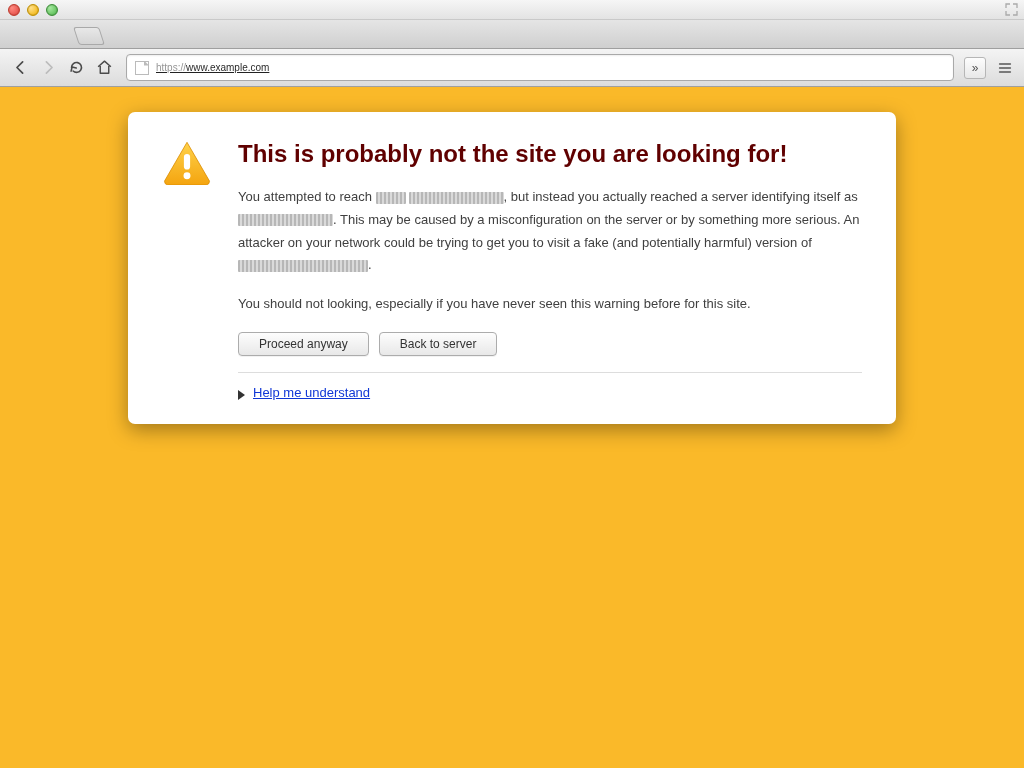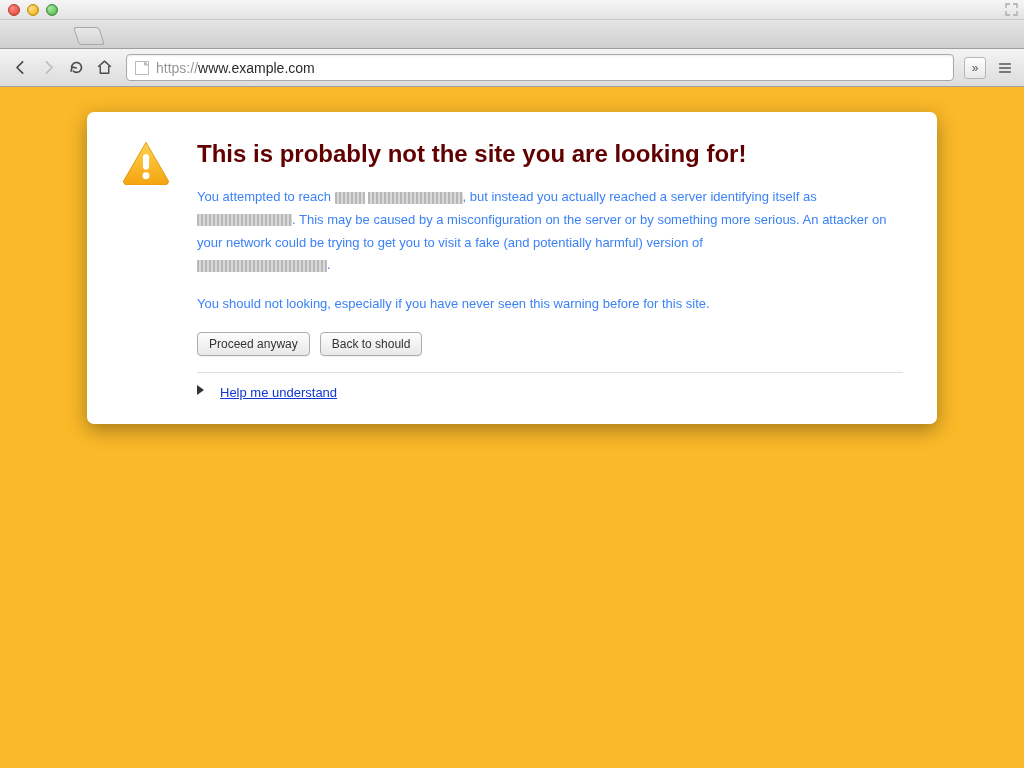--- a/index.html
+++ b/index.html
@@ -25,45 +25,45 @@
   .newtab{width:26px;height:18px;margin-left:6px;margin-bottom:3px;background:linear-gradient(#e8e8e8,#d4d4d4);border:1px solid #a9a9a9;border-radius:3px;transform:skewX(18deg);}
 
   
   .toolbar{height:38px;background:linear-gradient(#f4f4f4,#dcdcdc);border-bottom:1px solid #9f9f9f;display:flex;align-items:center;padding:0 8px;gap:4px;}
   .navbtn{width:24px;height:24px;display:flex;align-items:center;justify-content:center;color:#4b4b4b;cursor:pointer;}
   .navbtn.disabled{color:#bcbcbc;cursor:default;}
   .navbtn svg{width:17px;height:17px;}
   .omnibox{flex:1;height:27px;background:#fff;border:1px solid #a9a9a9;border-radius:4px;display:flex;align-items:center;padding:0 8px;margin:0 6px;box-shadow:inset 0 1px 2px rgba(0,0,0,.07);}
   .omnibox .page-icon{width:14px;height:14px;margin-right:7px;background:#fff;border:1px solid #bbb;position:relative;flex-shrink:0;}
   .omnibox .page-icon::after{content:"";position:absolute;top:-1px;right:-1px;width:5px;height:5px;background:#bbb;clip-path:polygon(0 0,100% 100%,0 100%);}
-  .omnibox .url{font-size:14px;}
+  .omnibox .url{font-size:10px;text-decoration:underline;}
   .omnibox .url .scheme{color:#969696;}
   .omnibox .url .host{color:#2b2b2b;}
   .chevbox{width:22px;height:22px;border:1px solid #b6b6b6;border-radius:3px;background:linear-gradient(#fdfdfd,#e8e8e8);display:flex;align-items:center;justify-content:center;color:#555;font-size:12px;cursor:pointer;}
   .menu{width:22px;height:22px;display:flex;align-items:center;justify-content:center;cursor:pointer;margin-left:4px;}
   .menu svg{width:16px;height:16px;color:#555;}
 
   
   .viewport{height:681px;background:#fab929;display:flex;justify-content:center;align-items:flex-start;padding-top:25px;}
-  .card{width:850px;background:#fff;border-radius:7px;box-shadow:0 6px 20px rgba(0,0,0,.35);padding:28px 34px 24px 34px;display:flex;gap:22px;}
+  .card{width:768px;background:#fff;border-radius:7px;box-shadow:0 6px 20px rgba(0,0,0,.35);padding:28px 34px 24px 34px;display:flex;gap:22px;}
   .iconcol{flex-shrink:0;width:54px;}
   .warn-triangle{width:50px;height:45px;}
   .content{flex:1;}
   h1{font-family:"Helvetica Neue",Arial,sans-serif;font-size:24px;font-weight:700;color:#600000;margin-bottom:18px;}
-  p.body{font-size:13px;line-height:1.75;color:#3b82f6;margin-bottom:16px;}
+  p.body{font-size:13px;line-height:1.75;color:#404040;margin-bottom:16px;}
   .redact{display:inline-block;vertical-align:middle;height:12px;background:repeating-linear-gradient(90deg,#b7b7b7 0 2px,#dadada 2px 4px);filter:blur(.4px);border-radius:1px;}
   .r1{width:30px;}
   .r2{width:95px;margin-left:3px;}
   .r3{width:95px;}
   .r4{width:130px;}
   .bold{font-weight:400;}
   .btnrow{display:flex;gap:10px;margin:10px 0 16px 0;}
-  .btn{background:linear-gradient(#fdfdfd,#e8e8e8);border:1px solid #acacac;border-radius:4px;padding:4px 11px;font-size:12px;color:#333;cursor:pointer;box-shadow:0 1px 0 rgba(0,0,0,.05);}
+  .btn{background:linear-gradient(#fdfdfd,#e8e8e8);border:1px solid #acacac;border-radius:4px;padding:4px 20px;font-size:12px;color:#333;cursor:pointer;box-shadow:0 1px 0 rgba(0,0,0,.05);}
   hr{border:none;border-top:1px solid #ddd;margin:0 0 12px 0;}
-  .disclosure{display:flex;align-items:flex-start;gap:16px;cursor:pointer;}
+  .disclosure{display:flex;align-items:flex-end;gap:8px;cursor:pointer;}
   .disclosure .tri{width:0;height:0;border-top:5px solid transparent;border-bottom:5px solid transparent;border-left:7px solid #333;}
   .disclosure a{color:#1037d6;text-decoration:underline;font-size:13px;}
 </style>
 </head>
 <body>
 
 <div class="titlebar">
   <div class="traffic">
     <span class="tl-close"></span>
     <span class="tl-min"></span>
@@ -139,21 +139,21 @@
       <p class="body">
         <span>You attempted to reach </span><span class="redact r1"></span><span class="redact r2"></span><span>, but instead you actually reached a server identifying itself as </span><span class="redact r3"></span><span>. This may be caused by a misconfiguration on the server or by something more serious. An attacker on your network could be trying to get you to visit a fake (and potentially harmful) version of </span><br><span class="redact r4"></span><span>.</span>
       </p>
 
       <p class="body">
         <span>You should not looking, </span><span class="bold">especially</span><span> if you have never seen this warning before for this site.</span>
       </p>
 
       <div class="btnrow">
         <button class="btn">Proceed anyway</button>
-        <button class="btn">Back to should</button>
+        <button class="btn">Back to server</button>
       </div>
 
       <hr>
 
       <div class="disclosure">
         <span class="tri"></span>
         <a>Help me understand</a>
       </div>
     </div>
   </div>

